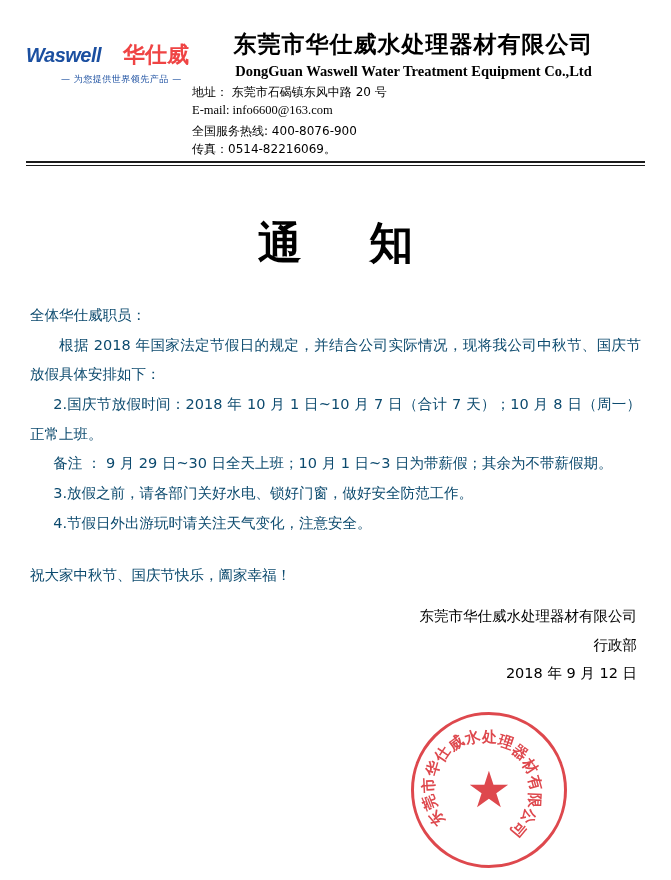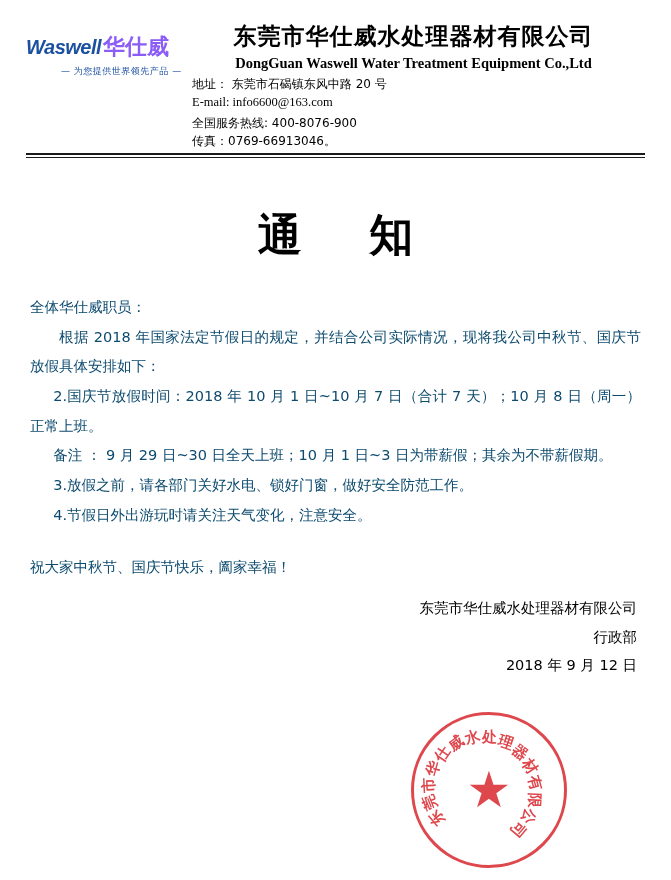--- a/index.html
+++ b/index.html
@@ -13,21 +13,21 @@
     font-family: "Liberation Serif", serif;
     color: #000000;
     overflow: hidden;
     position: relative;
   }
   .page {
     position: relative;
     width: 671px;
     height: 880px;
     box-sizing: border-box;
-    padding: 0 26px;
+    padding: 8px 26px;
   }
 
   
   .letterhead {
     position: relative;
     padding-top: 22px;
     padding-bottom: 4px;
   }
   .lh-inner {
     display: flex;
@@ -49,22 +49,22 @@
     font-style: italic;
     font-size: 20px;
     color: #1b4fa0;
     letter-spacing: -0.5px;
     line-height: 1;
   }
   .logo-cn {
     font-family: "DejaVu Sans", sans-serif;
     font-weight: bold;
     font-size: 22px;
-    color: #8b5cf6;
-    margin-left: 2px;
+    color: #ef4444;
+    margin-left: 22px;
     line-height: 1;
   }
   .logo-tag {
     margin-top: 7px;
     font-family: "DejaVu Sans", sans-serif;
     font-size: 9px;
     color: #1b4fa0;
     letter-spacing: 0.5px;
     white-space: nowrap;
     margin-left: 35px;
@@ -227,21 +227,21 @@
       </div>
       <div class="head-text">
         <div class="company-cn">东莞市华仕威水处理器材有限公司</div>
         <div class="company-en">DongGuan Waswell Water Treatment Equipment Co.,Ltd</div>
         <div class="contact-line">
           <span class="c-left cn-inline">地址： 东莞市石碣镇东风中路 20 号</span>
           <span class="c-right">E-mail:  info6600@163.com</span>
         </div>
         <div class="contact-line">
           <span class="c-left cn-inline">全国服务热线: 400-8076-900</span>
-          <span class="c-right cn-inline">传真：0769-66913046。</span>
+          <span class="c-right cn-inline">传真：0514-82216069。</span>
         </div>
       </div>
     </div>
     <div class="rule"></div>
     <div class="rule2"></div>
   </div>
 
   <div class="doc-title">通 知</div>
 
   <div class="body-text">

